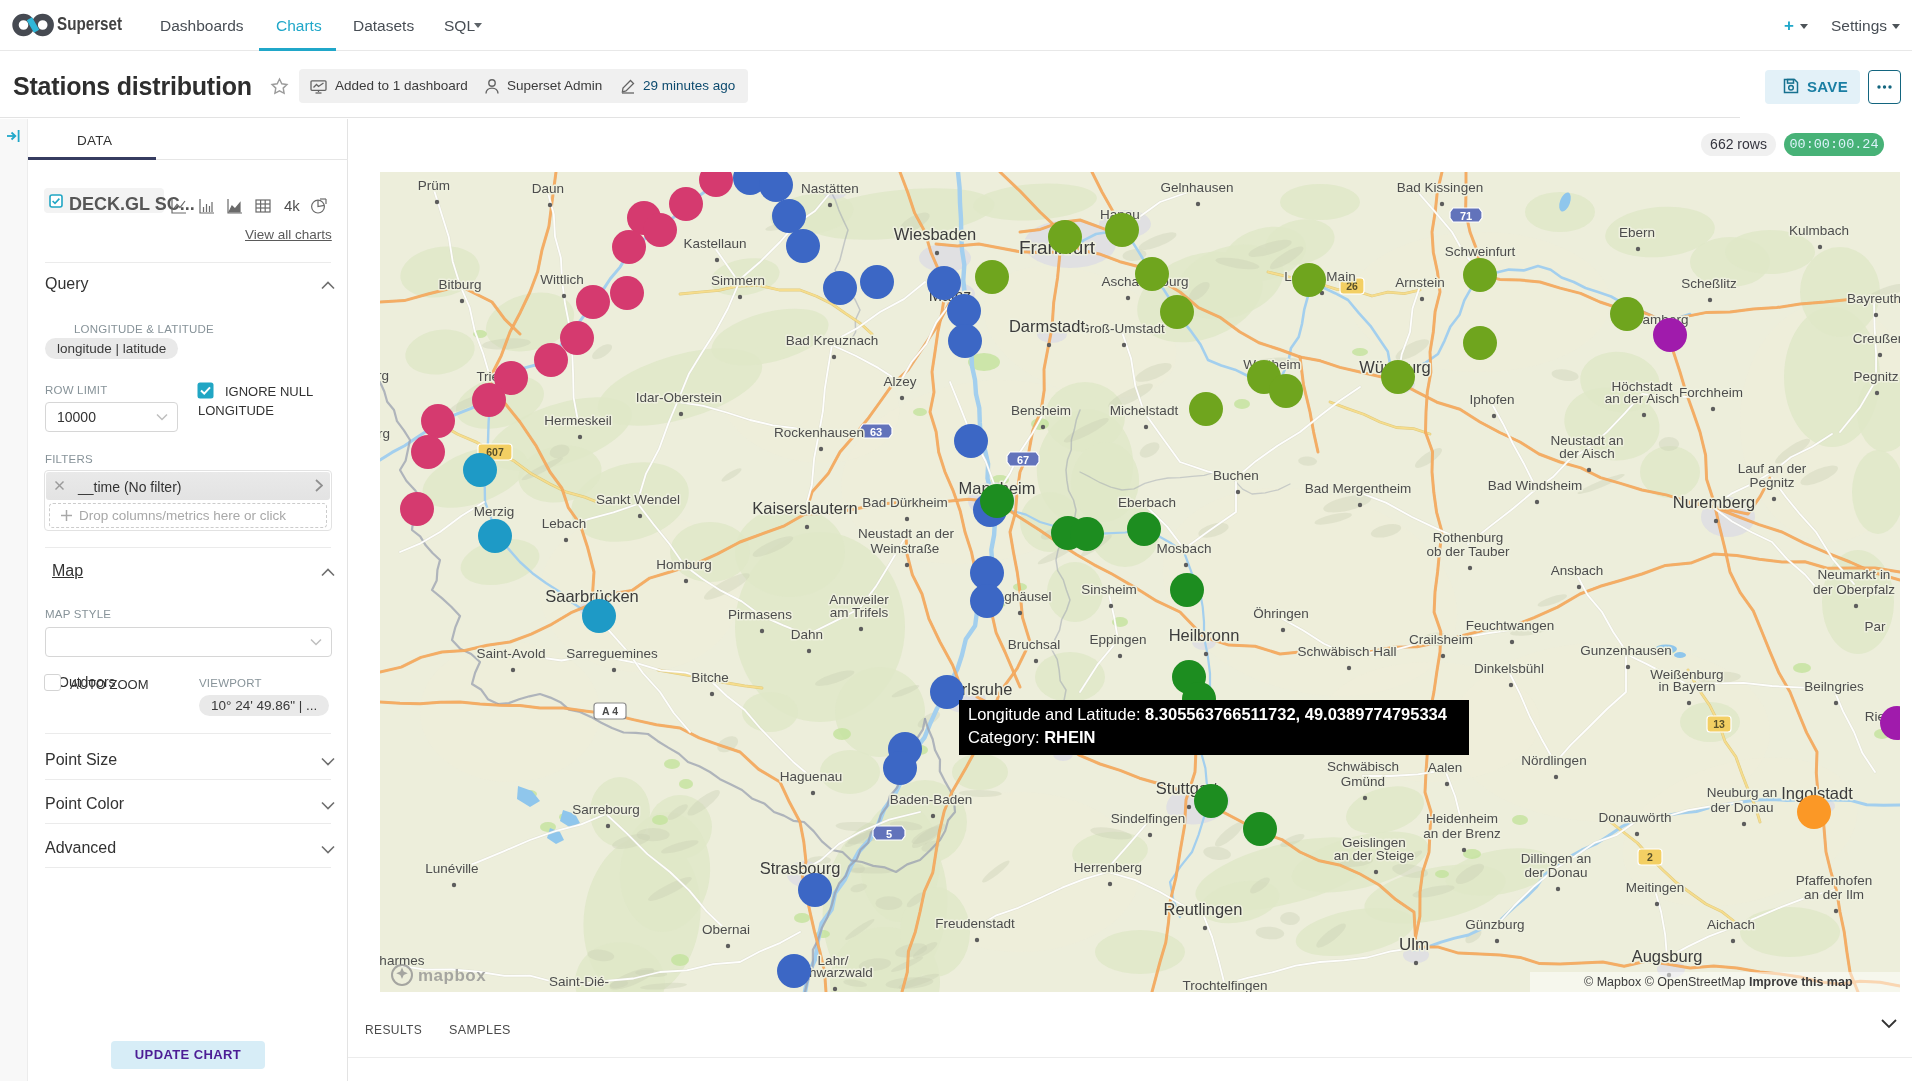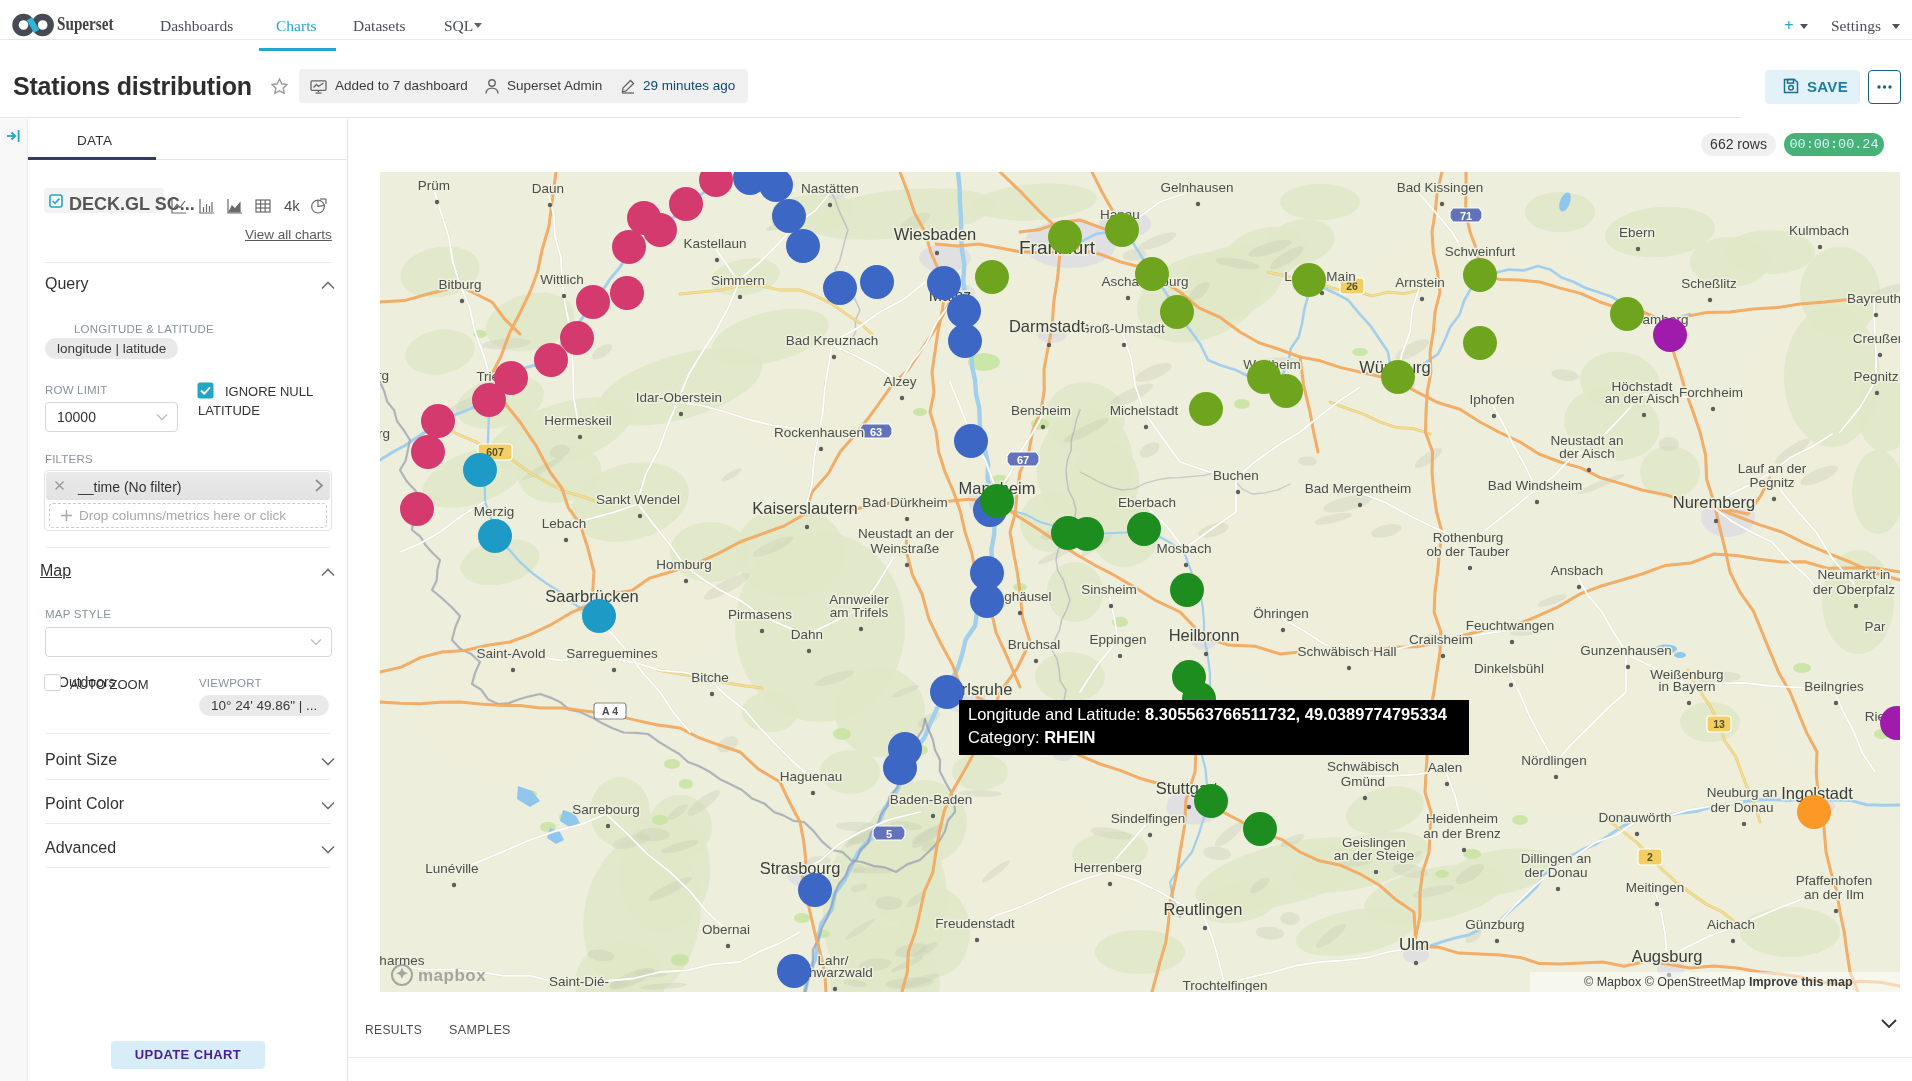--- a/index.html
+++ b/index.html
@@ -1,19 +1,19 @@
 <!DOCTYPE html>
 <html><head><meta charset="utf-8"><title>Superset</title>
 <style>
 *{margin:0;padding:0;box-sizing:border-box;}
 html,body{width:1912px;height:1081px;background:#fff;font-family:"Liberation Sans",sans-serif;overflow:hidden;}
 .abs{position:absolute;}
 body{position:relative;}
 
-#hdr{position:absolute;left:0;top:0;width:1912px;height:40px;background:#fff;border-bottom:1px solid #e8e8e8;font-family:Liberation Serif, serif;}
+#hdr{position:absolute;left:0;top:0;width:1912px;height:51px;background:#fff;border-bottom:1px solid #e8e8e8;}
 .navitem{position:absolute;top:17px;font-size:15.5px;color:#484e55;}
 #titlebar{position:absolute;left:0;top:52px;width:1740px;height:66px;background:#fff;border-bottom:1px solid #e3e3e3;}
 #lrail{position:absolute;left:0;top:119px;width:28px;height:962px;background:#f8f8f8;border-right:1px solid #ececec;}
 #lpanel{position:absolute;left:28px;top:119px;width:320px;height:962px;background:#fff;border-right:1px solid #e3e3e3;}
 .ctl{color:#879399;font-size:11.5px;letter-spacing:.2px;}
 .sechdr{color:#323232;font-size:16px;}
 .divider{position:absolute;left:17px;width:286px;border-top:1px solid #ebebeb;}
 .chev{stroke:#6f6f6f;stroke-width:1.6;fill:none;}
 .pill{position:absolute;background:#e9e9e9;border-radius:11px;color:#393939;font-size:13.5px;line-height:21px;padding:0 12px;height:21px;white-space:nowrap;}
 .selectbox{position:absolute;border:1px solid #d6d6d6;border-radius:4px;background:#fff;color:#323232;font-size:14px;}
@@ -52,21 +52,21 @@
     </svg>
 <div class="abs" style="left:299px;top:17px;width:449px;height:34px;background:#f0f0f0;border-radius:4px;"></div>
 <svg class="abs" style="left:310px;top:27px" width="17" height="15" viewBox="0 0 17 15">
       <g fill="none" stroke="#646464" stroke-width="1.3">
         <rect x="1" y="1.8" width="15" height="9.5" rx="1"></rect>
         <polyline points="3.5,8.5 6.5,5.5 8.5,7.5 13.5,4"></polyline>
         <line x1="8.5" y1="11.5" x2="8.5" y2="13"></line>
         <line x1="5.5" y1="14" x2="11.5" y2="14"></line>
       </g>
     </svg>
-<div class="abs" style="left:335px;top:26px;font-size:13.5px;color:#3b3b3b;">Added to 7 dashboard</div>
+<div class="abs" style="left:335px;top:26px;font-size:13.5px;color:#3b3b3b;">Added to 1 dashboard</div>
 <svg class="abs" style="left:484px;top:26px" width="16" height="17" viewBox="0 0 16 17">
       <g fill="none" stroke="#646464" stroke-width="1.4">
         <circle cx="8" cy="5" r="3.2"></circle>
         <path d="M2 15.5c0-3.4 2.7-5.4 6-5.4s6 2 6 5.4"></path>
       </g>
     </svg>
 <div class="abs" style="left:507px;top:26px;font-size:13.5px;color:#3b3b3b;">Superset Admin</div>
 <svg class="abs" style="left:620px;top:26px" width="16" height="16" viewBox="0 0 16 16">
       <g fill="none" stroke="#646464" stroke-width="1.3">
         <path d="M10.5 2.5l3 3L6 13l-3.6.8L3 10z"></path>
@@ -141,21 +141,21 @@
       <polyline class="chev" points="1,7.5 7,1.5 13,7.5"></polyline>
     </svg>
 <div class="ctl abs" style="left:17px;top:204px;margin-left:29px;">LONGITUDE &amp; LATITUDE</div>
 <div class="pill" style="left:17px;top:219px;">longitude | latitude</div>
 <div class="ctl abs" style="left:17px;top:265px;">ROW LIMIT</div>
 <svg class="abs" style="left:169px;top:263px" width="17" height="17" viewBox="0 0 17 17">
       <rect x="0.5" y="0.5" width="16" height="16" rx="2.5" fill="#21a6c4"></rect>
       <polyline points="4,8.6 7.2,11.6 13,5.4" fill="none" stroke="#fff" stroke-width="2"></polyline>
     </svg>
 <div class="abs" style="left:197px;top:265px;font-size:13px;color:#323232;">IGNORE NULL</div>
-<div class="abs" style="left:170px;top:284px;font-size:13px;color:#323232;">LATITUDE</div>
+<div class="abs" style="left:170px;top:284px;font-size:13px;color:#323232;">LONGITUDE</div>
 <div class="selectbox" style="left:17px;top:283px;width:133px;height:30px;"></div>
 <div class="abs" style="left:29px;top:290px;font-size:14px;color:#323232;">10000</div>
 <svg class="abs" style="left:128px;top:294px" width="12" height="8">
       <polyline points="1,1.5 6,6.5 11,1.5" fill="none" stroke="#bfbfbf" stroke-width="1.5"></polyline>
     </svg>
 <div class="ctl abs" style="left:17px;top:334px;">FILTERS</div>
 <div class="abs" style="left:16px;top:351px;width:288px;height:61px;border:1px solid #e2e2e2;border-radius:4px;"></div>
 <div class="abs" style="left:18px;top:353px;width:284px;height:28px;background:linear-gradient(#e9e9e9,#e3e3e3);border-radius:3px;"></div>
 <svg class="abs" style="left:26px;top:361px" width="11" height="11">
       <g stroke="#9a9a9a" stroke-width="1.5">
@@ -169,21 +169,21 @@
     </svg>
 <div class="abs" style="left:21px;top:384px;width:278px;height:25px;border:1px dashed #cccccc;border-radius:4px;"></div>
 <svg class="abs" style="left:32px;top:390px" width="13" height="13">
       <g stroke="#a8a8a8" stroke-width="1.5">
         <line x1="6.5" y1="1" x2="6.5" y2="12"></line>
         <line x1="1" y1="6.5" x2="12" y2="6.5"></line>
       </g>
     </svg>
 <div class="abs" style="left:51px;top:389px;font-size:13.5px;color:#a8a8a8;">Drop columns/metrics here or click</div>
 <div class="divider" style="top:428px;"></div>
-<div class="sechdr abs" style="left:12px;top:443px;text-decoration:underline;">Map</div>
+<div class="sechdr abs" style="left:24px;top:443px;text-decoration:underline;">Map</div>
 <svg class="abs" style="left:293px;top:449px" width="14" height="9">
       <polyline class="chev" points="1,7.5 7,1.5 13,7.5"></polyline>
     </svg>
 <div class="ctl abs" style="left:17px;top:489px;">MAP STYLE</div>
 <div class="selectbox" style="left:17px;top:508px;width:287px;height:30px;"></div>
 <div class="abs" style="left:30px;top:515px;font-size:14px;color:#323232;margin-top:40px;">Outdoors</div>
 <svg class="abs" style="left:282px;top:519px" width="12" height="8">
       <polyline points="1,1.5 6,6.5 11,1.5" fill="none" stroke="#bfbfbf" stroke-width="1.5"></polyline>
     </svg>
 <div class="abs" style="left:16px;top:555px;width:17px;height:17px;border:1px solid #d4d4d4;border-radius:3px;background:#fff;"></div>

